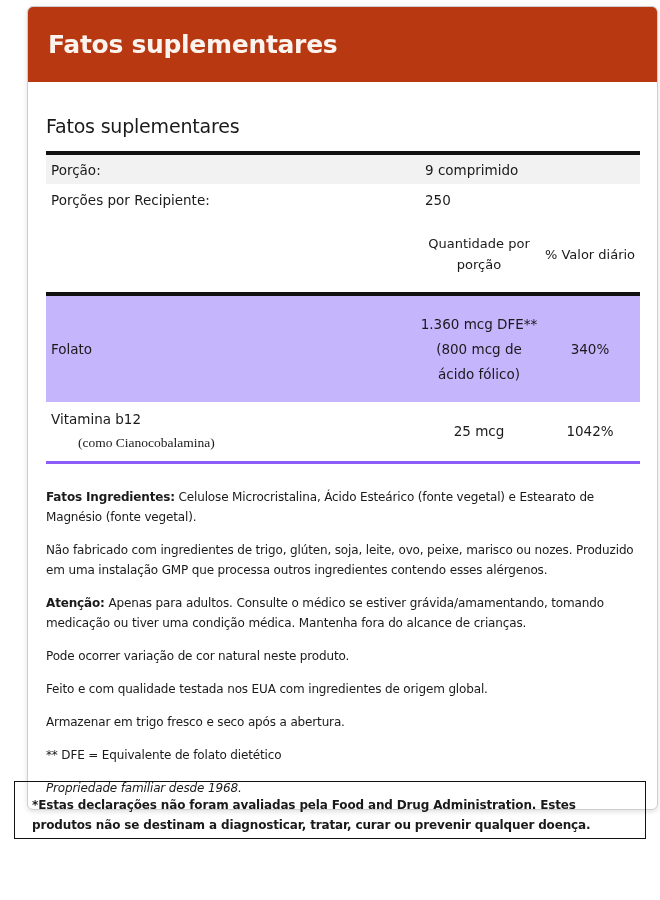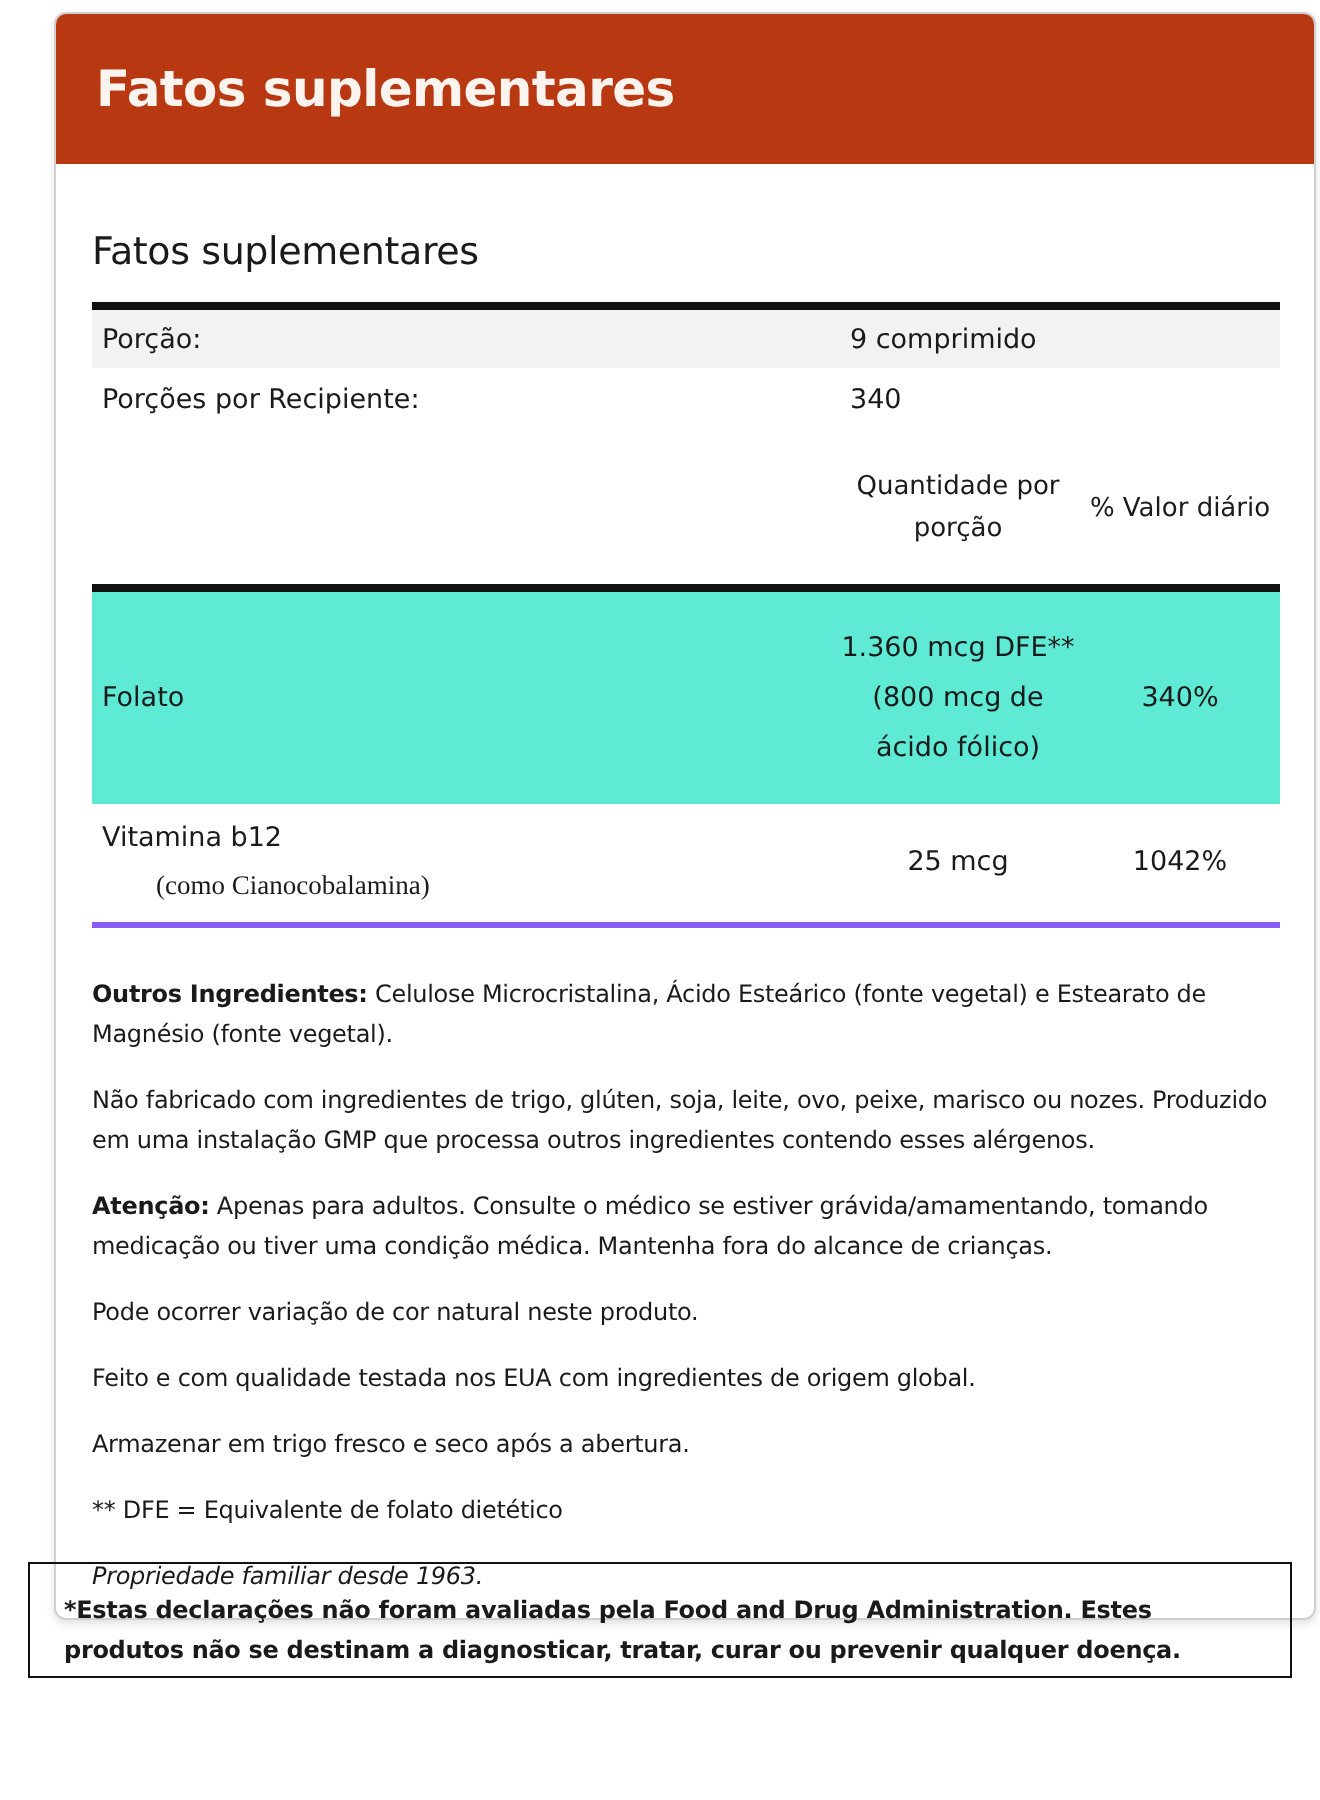--- a/index.html
+++ b/index.html
@@ -29,21 +29,21 @@
     table.facts { width: 594px; border-collapse: collapse; font-size: 13.5px; }
     table.facts td, table.facts th { font-weight: normal; }
     .row-serving td { background: #f2f2f2; height: 31px; }
     .thick-top { border-top: 4px solid #111; }
     .row-servings td { height: 32px; }
     .col-label { padding-left: 5px; text-align: left; }
     .col-amount-left { padding-left: 7px; }
     .hdr-row th { height: 78px; vertical-align: middle; text-align: center; font-size: 13px; line-height: 21px; }
     .hdr-row .q { width: 122px; }
     .hdr-row .dv { width: 100px; padding-top: 0; }
-    .nut-folato td { background: #5eead4; height: 108px; }
+    .nut-folato td { background: #c4b5fd; height: 108px; }
     .nut-folato .amt { text-align: center; line-height: 25px; padding: 4px 0; }
     .nut-b12 td { height: 60px; }
     .center { text-align: center; }
     .sub { display: block; padding-left: 27px; margin-top: 2px; font-family: Liberation Serif, serif; }
     .b12-label { line-height: 22px; }
     .thick-bottom { border-bottom: 3px solid #8b5cf6; }
     .notes { margin-top: 23px; font-size: 12px; line-height: 20px; letter-spacing: -0.15px; }
     .notes p { margin-bottom: 13px; width: 600px; }
     .notes b { font-weight: bold; }
     .notes i { font-style: italic; }
@@ -64,21 +64,21 @@
     <h2 class="sf-title">Fatos suplementares</h2>
 
     <table class="facts">
       <tbody>
         <tr class="row-serving thick-top">
           <td class="col-label">Porção:</td>
           <td class="col-amount-left" colspan="2">9 comprimido</td>
         </tr>
         <tr class="row-servings">
           <td class="col-label">Porções por Recipiente:</td>
-          <td class="col-amount-left" colspan="2">340</td>
+          <td class="col-amount-left" colspan="2">250</td>
         </tr>
         <tr class="hdr-row">
           <th></th>
           <th class="q">Quantidade por porção</th>
           <th class="dv">% Valor diário</th>
         </tr>
         <tr class="nut-folato thick-top">
           <td class="col-label">Folato</td>
           <td class="amt">1.360 mcg DFE** (800 mcg de ácido fólico)</td>
           <td class="center">340%</td>
@@ -88,25 +88,25 @@
             <span>Vitamina b12</span>
             <span class="sub">(como Cianocobalamina)</span>
           </td>
           <td class="center">25 mcg</td>
           <td class="center">1042%</td>
         </tr>
       </tbody>
     </table>
 
     <div class="notes">
-      <p><b>Outros Ingredientes:</b><span> Celulose Microcristalina, Ácido Esteárico (fonte vegetal) e Estearato de Magnésio (fonte vegetal).</span></p>
+      <p><b>Fatos Ingredientes:</b><span> Celulose Microcristalina, Ácido Esteárico (fonte vegetal) e Estearato de Magnésio (fonte vegetal).</span></p>
       <p>Não fabricado com ingredientes de trigo, glúten, soja, leite, ovo, peixe, marisco ou nozes. Produzido em uma instalação GMP que processa outros ingredientes contendo esses alérgenos.</p>
       <p><b>Atenção:</b><span> Apenas para adultos. Consulte o médico se estiver grávida/amamentando, tomando medicação ou tiver uma condição médica. Mantenha fora do alcance de crianças.</span></p>
       <p>Pode ocorrer variação de cor natural neste produto.</p>
       <p>Feito e com qualidade testada nos EUA com ingredientes de origem global.</p>
       <p>Armazenar em trigo fresco e seco após a abertura.</p>
       <p>** DFE = Equivalente de folato dietético</p>
-      <p><i>Propriedade familiar desde 1963.</i></p>
+      <p><i>Propriedade familiar desde 1968.</i></p>
     </div>
   </div>
 </div>
 
 <div class="disclaimer">*Estas declarações não foram avaliadas pela Food and Drug Administration. Estes produtos não se destinam a diagnosticar, tratar, curar ou prevenir qualquer doença.</div>
 
 </body></html>

